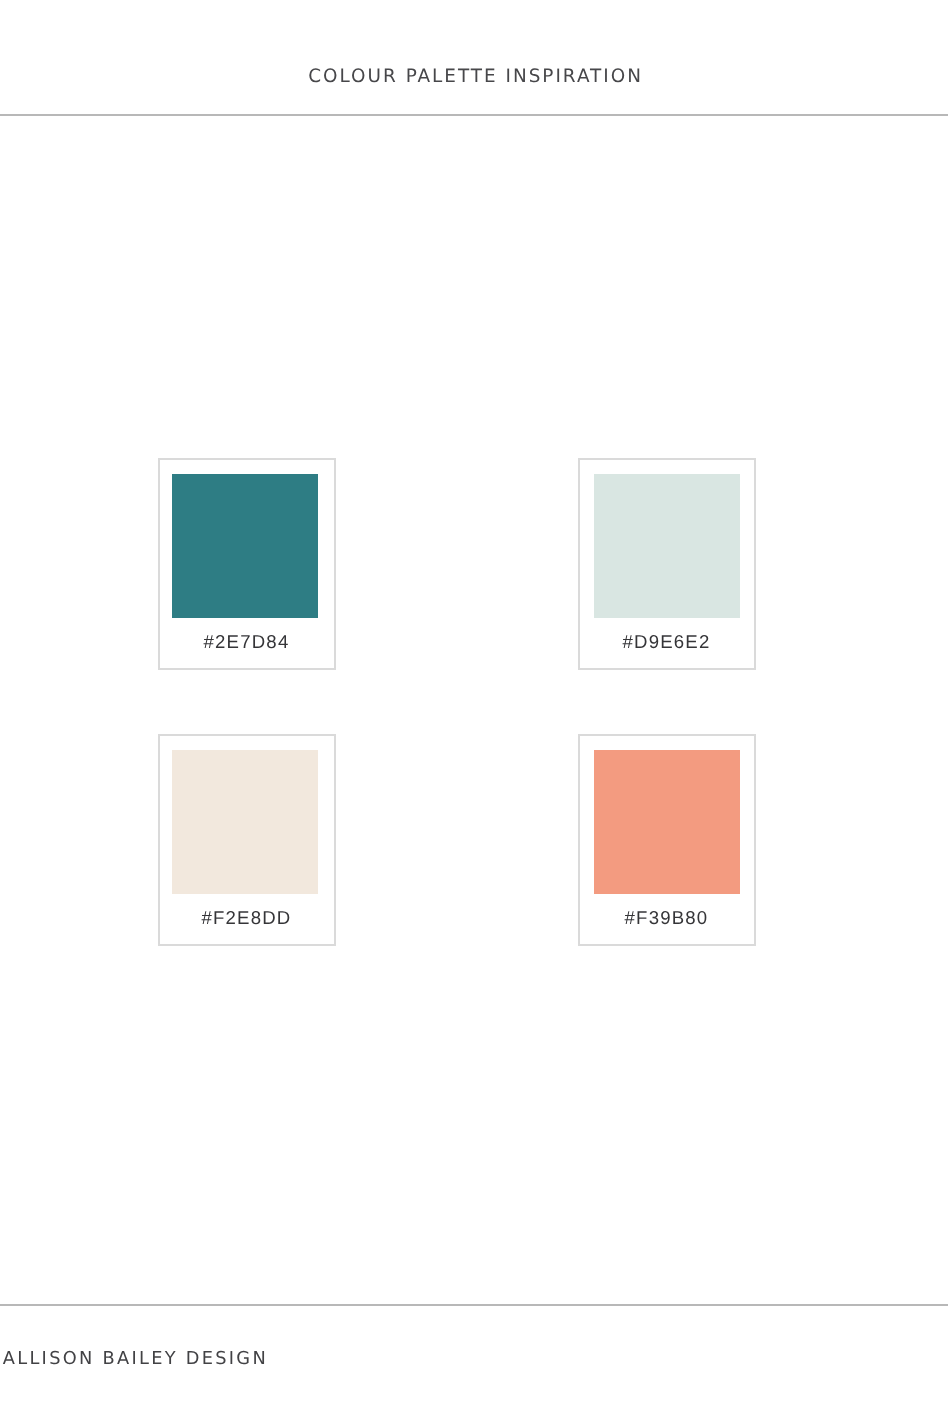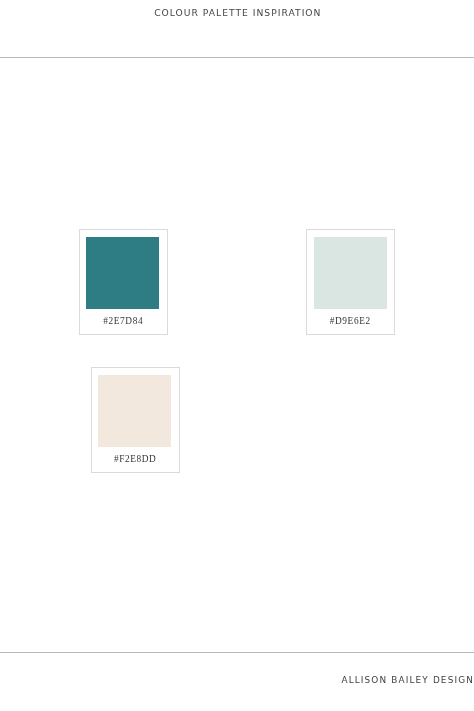--- a/index.html
+++ b/index.html
@@ -10,80 +10,80 @@
     background:#ffffff;
     font-family:"Liberation Sans", sans-serif;
     overflow:hidden;
     position:relative;
   }
 
   .page { position:absolute; inset:0; background:#ffffff; will-change:transform; transform:translate3d(0,0,0); }
 
   
   .page-title {
-    position:absolute; left:0; right:0; top:7px;
+    position:absolute; left:0; right:0; top:33px;
     text-align:center; text-indent:1.6px;
     font-family:"DejaVu Sans", sans-serif;
     font-size:9.2px;
     letter-spacing:1px;
     color:#47474a;
     white-space:nowrap;
   }
 
   
   .rule { position:absolute; left:0; width:474px; height:1px; background:#b8b8b8; }
   .rule-top { top:57px; }
   .rule-bottom { top:652px; }
 
   
   .footer {
     position:absolute; left:0; right:0; top:675.3px;
-    text-align:right; text-indent:1.4px;
+    text-align:left; text-indent:1.4px;
     font-family:"DejaVu Sans", sans-serif;
     font-size:8.9px;
     letter-spacing:1.15px;
     color:#424245;
     white-space:nowrap;
   }
 
   
   .grid {
     position:absolute;
     left:79.4px; top:228.6px;
     width:315.2px; height:244px;
   }
   .row { position:absolute; left:0; width:100%; height:106.3px; }
   .row-1 { top:0; }
-  .row-2 { top:138.2px;margin-left:12px; }
+  .row-2 { top:138.2px; }
 
   .card {
     position:absolute; top:0;
     width:88.3px; height:106.3px;
     background:#ffffff;
     border:1px solid #dadada;
     box-sizing:border-box;
   }
   .col-1 { left:0; }
   .col-2 { left:113.9px; }
-  .col-3 { left:227px;padding-left:16px; }
+  .col-3 { left:210px;padding-left:16px; }
 
   .sw {
     position:absolute;
     left:5.7px; top:7.6px;
     width:72.7px; height:71.9px;
     background:#ffffff;
   }
   .col-2 .sw { left:6.8px; width:72.8px; }
   .col-3 .sw { left:6.9px; width:72.25px; }
 
   .hex {
     position:absolute; left:0; right:0;
     top:86.7px;
     text-align:center; text-indent:-0.6px;
-    font-family:Liberation Serif, serif;
+    font-family:Liberation Sans, sans-serif;
     font-size:9.3px;
     letter-spacing:0.6px;
     color:#353538;
     white-space:nowrap;
   }
   .row-2 .hex { top:85.9px; }
 </style>
 </head>
 <body>
 
@@ -104,20 +104,24 @@
         <div class="sw" style="background: rgb(217, 230, 226);"></div>
         <div class="hex">#D9E6E2</div>
       </div>
     </div>
 
     <div class="row row-2">
       <div class="card col-1">
         <div class="sw" style="background: rgb(242, 232, 221);"></div>
         <div class="hex">#F2E8DD</div>
       </div>
+      <div class="card col-3">
+        <div class="sw" style="background: rgb(243, 155, 128);"></div>
+        <div class="hex">#F39B80</div>
+      </div>
     </div>
 
   </div>
 
   <div class="rule rule-bottom" style="background: rgb(184, 184, 184);"></div>
 
   <div class="footer">ALLISON BAILEY DESIGN</div>
 
 </div>
 

